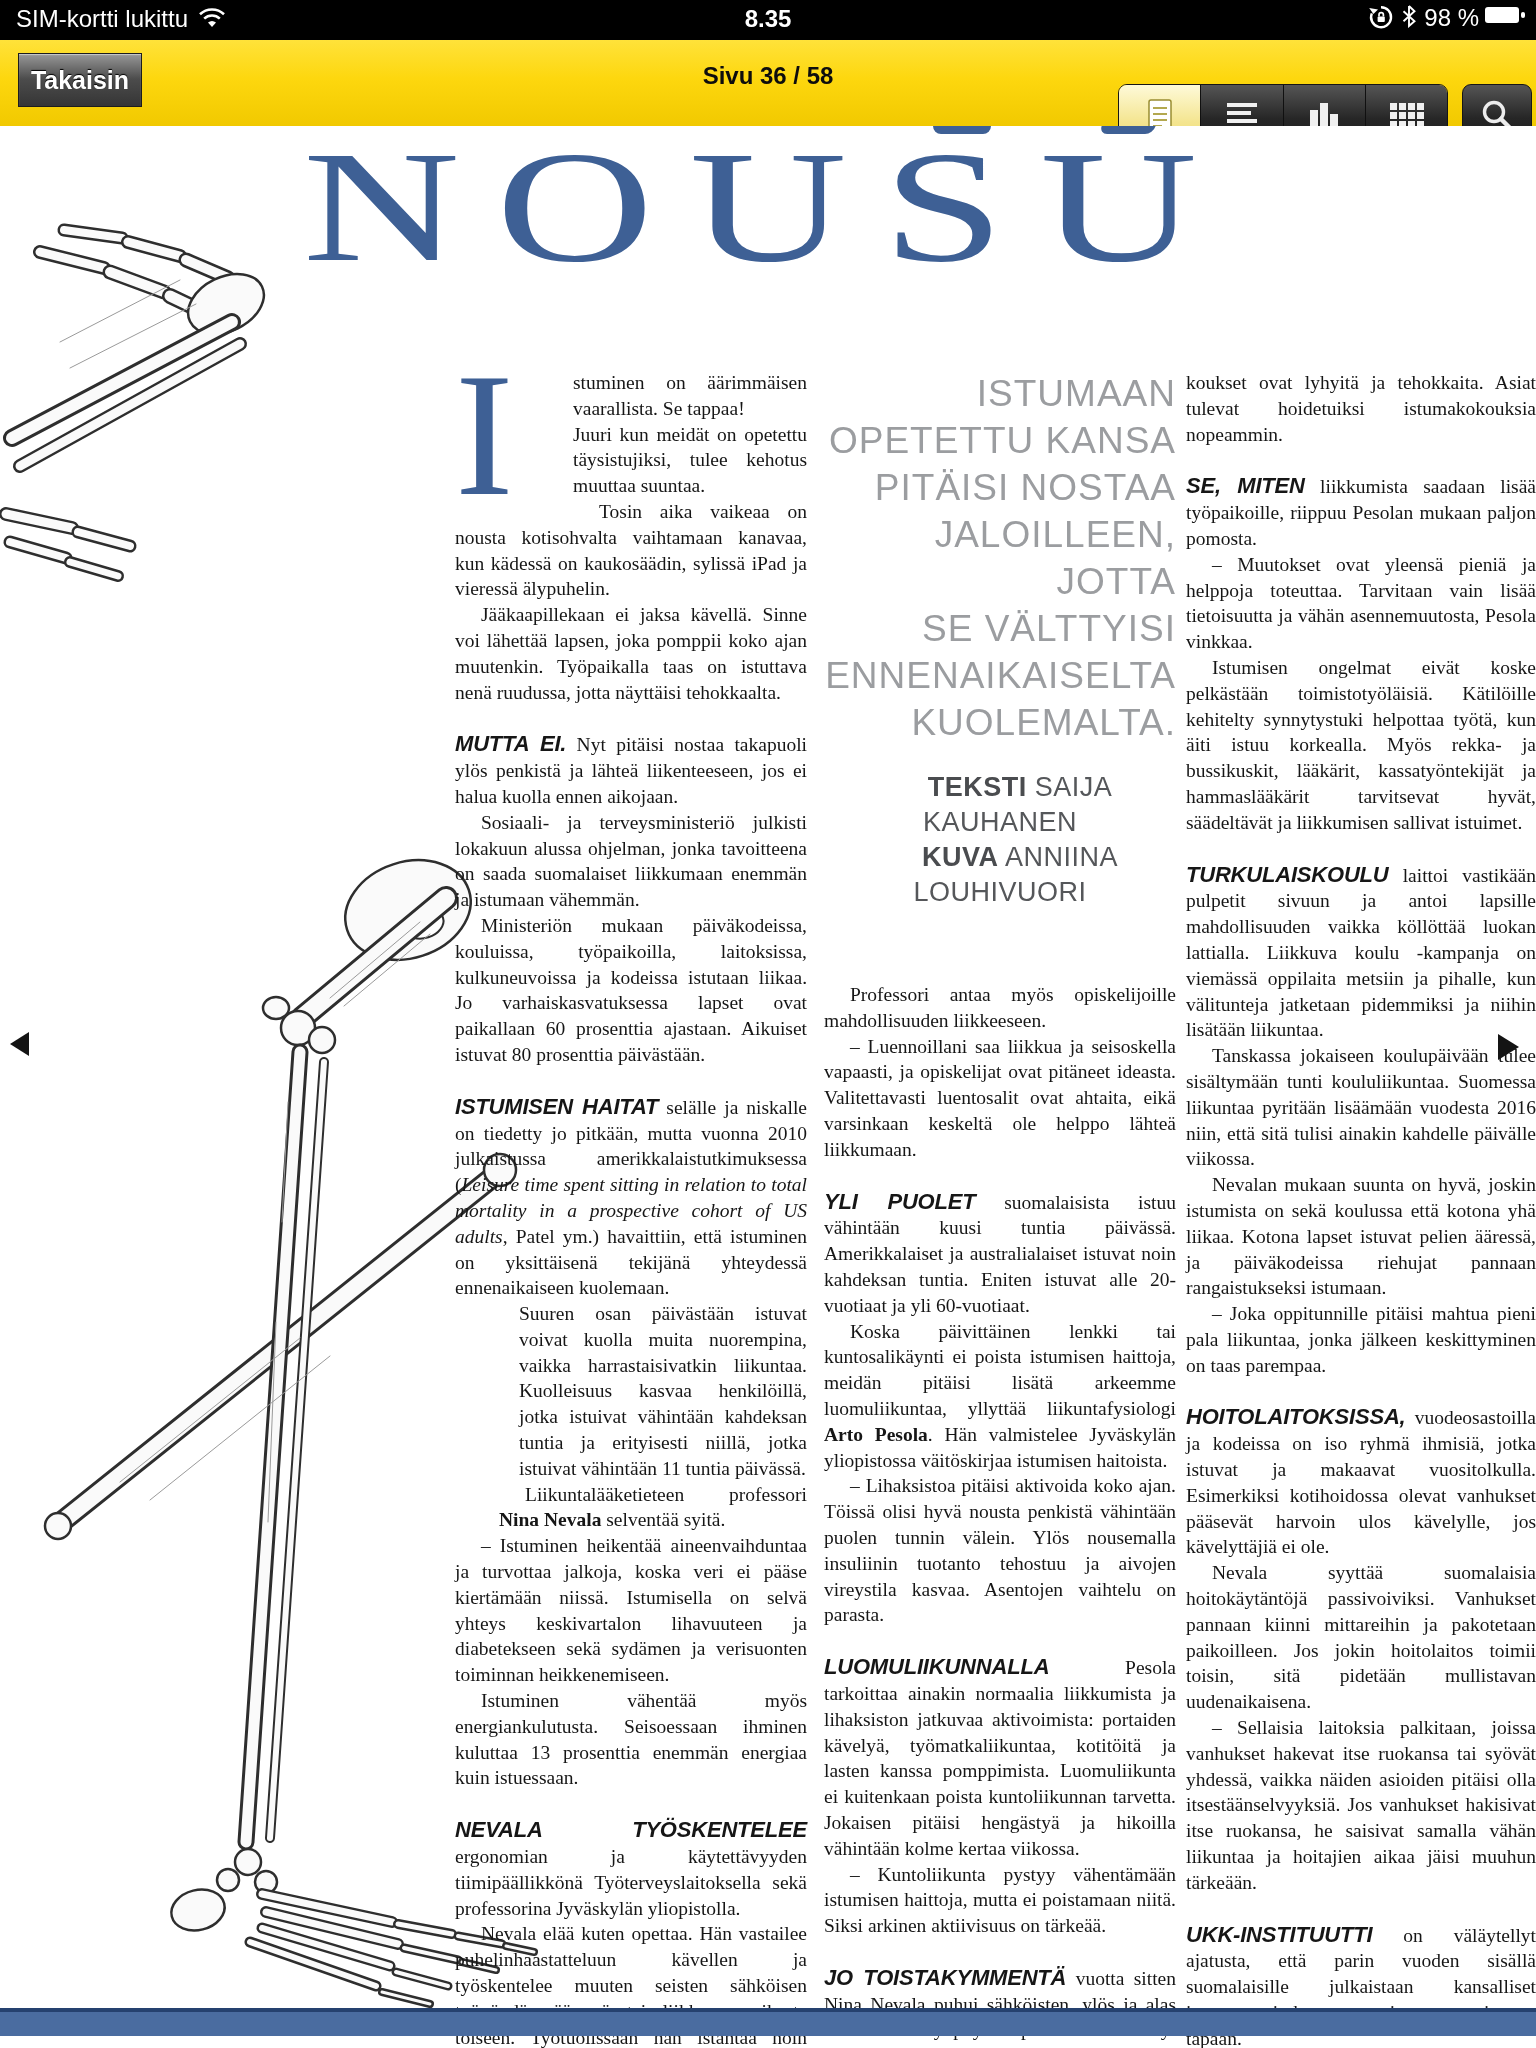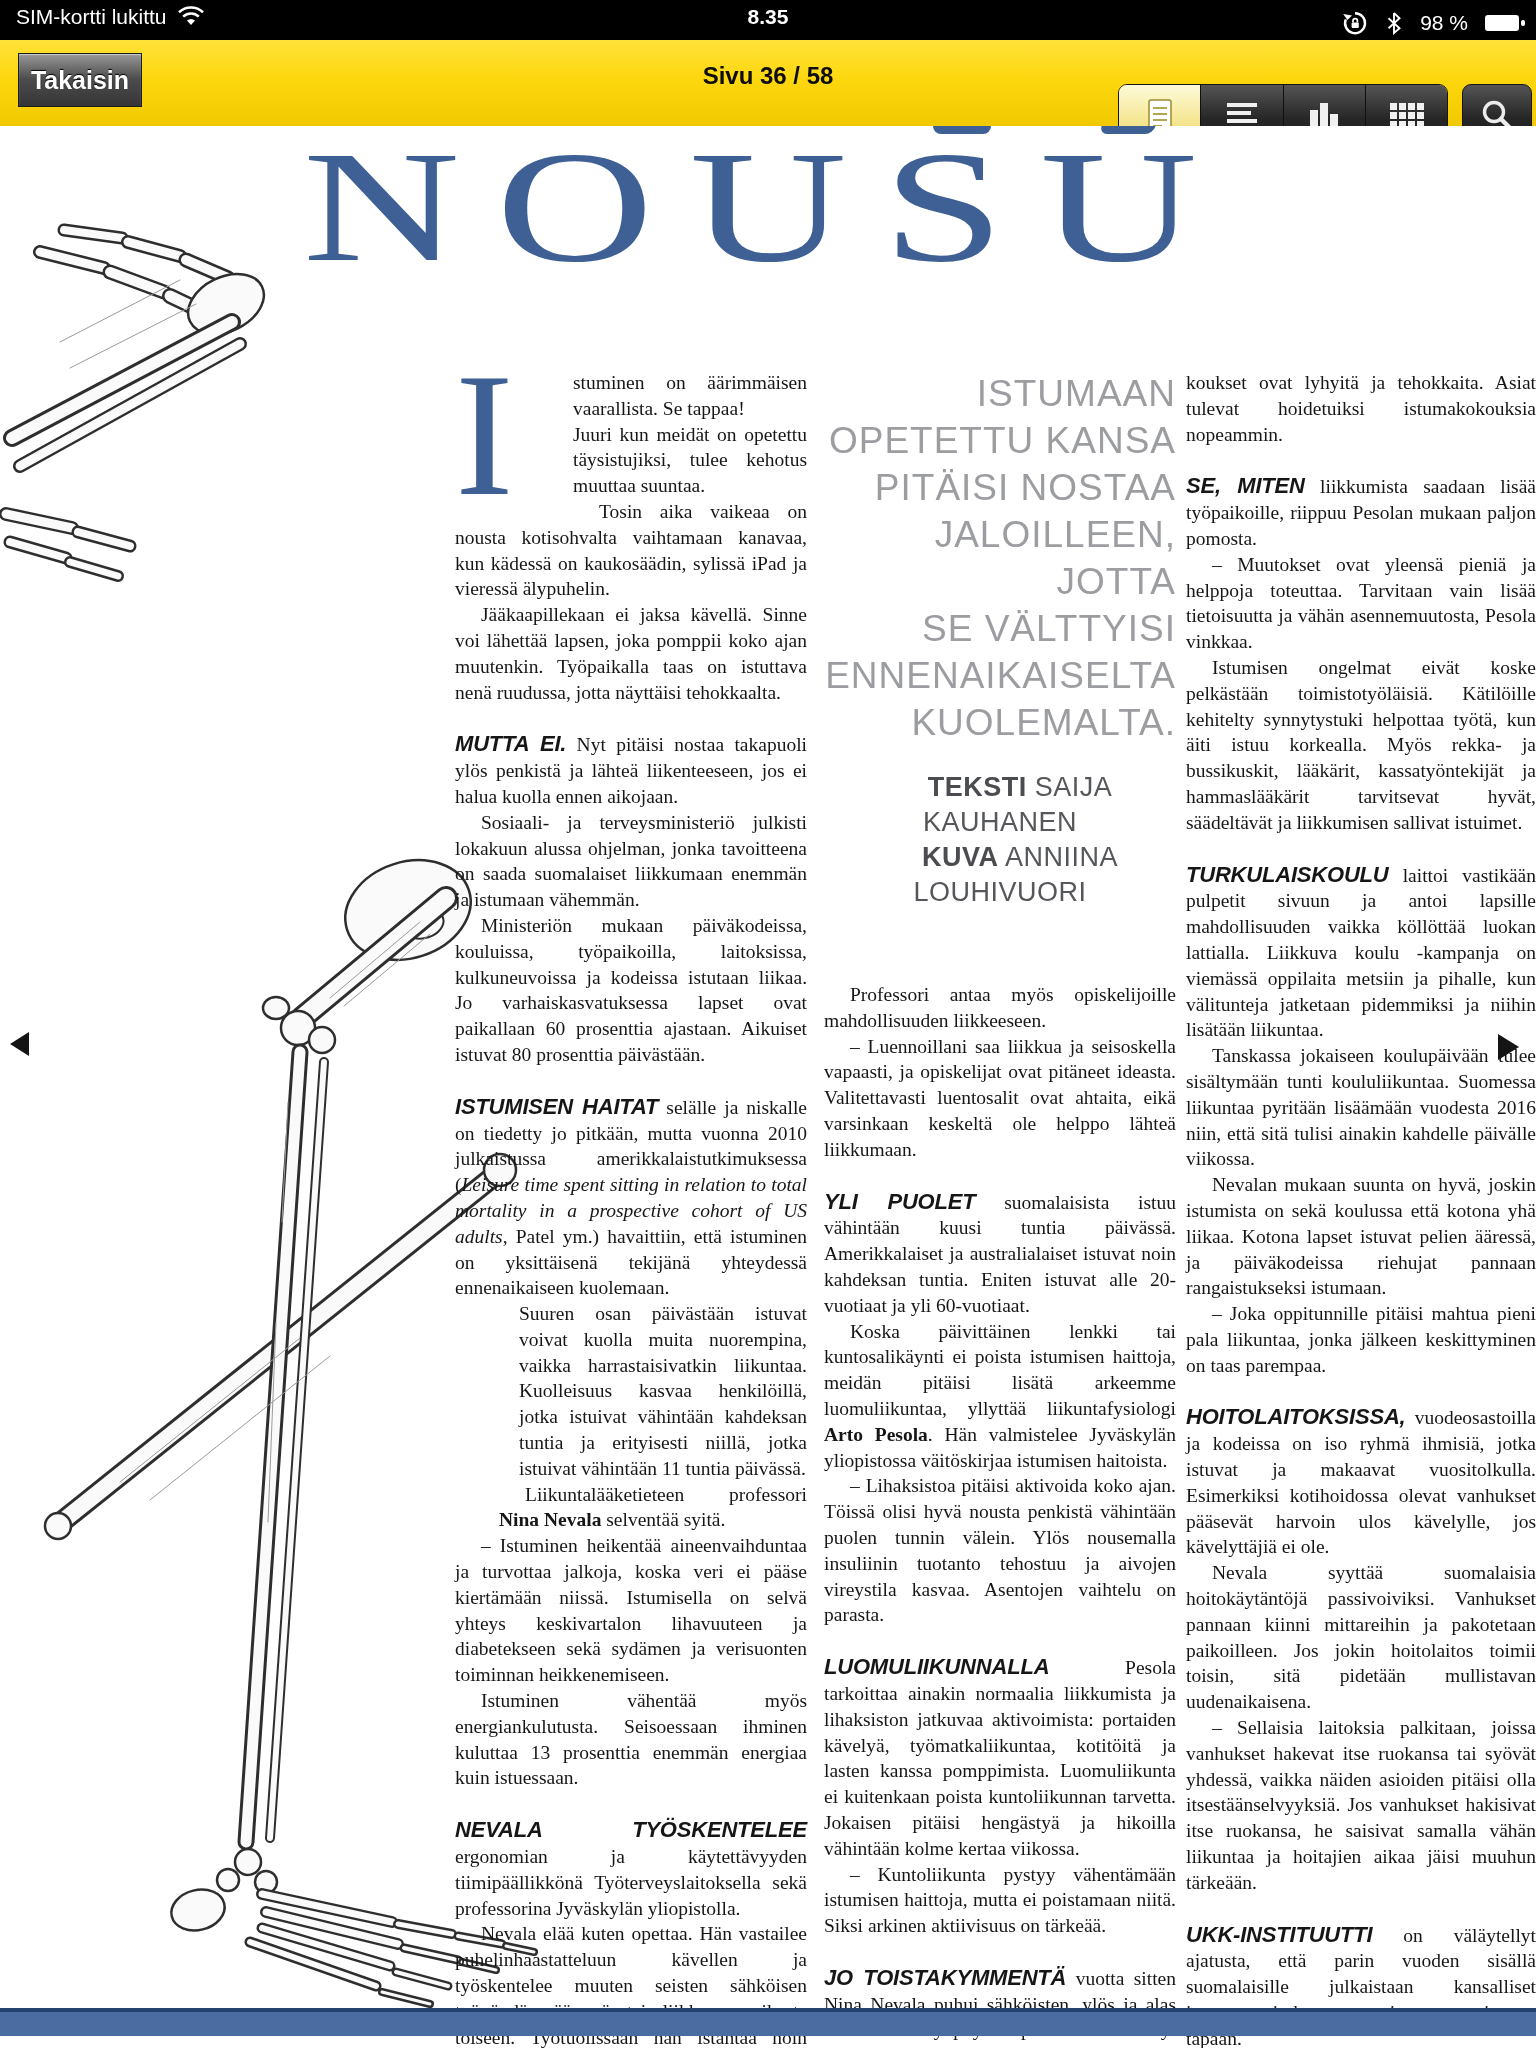--- a/index.html
+++ b/index.html
@@ -1,23 +1,23 @@
 <!DOCTYPE html>
 <html lang="fi"><head>
 <meta charset="utf-8">
 <style>
   html,body{margin:0;padding:0;background:#fff;}
   .screen{position:relative;width:1536px;height:2048px;background:#fff;overflow:hidden;
           font-family:"Liberation Serif",serif;}
   
   .statusbar{position:absolute;top:0;left:0;width:1536px;height:40px;background:#000;color:#fff;
-             font-family:"Liberation Sans",sans-serif;font-size:21px;}
+             font-family:"Liberation Sans",sans-serif;font-size:24px;}
   .sb-left{position:absolute;left:16px;top:5px;display:flex;align-items:center;gap:10px;}
   .sb-time{position:absolute;left:0;width:100%;text-align:center;top:5px;font-weight:bold;}
-  .sb-right{position:absolute;right:10px;top:10px;display:flex;align-items:center;gap:16px;}
+  .sb-right{position:absolute;right:10px;top:4px;display:flex;gap:5px;}
   
   .toolbar{position:absolute;top:40px;left:0;width:1536px;height:86px;
            background:linear-gradient(#ffe23a,#fdd70e 45%,#f1c900);border-bottom:3px solid #c5a400;}
   .back-btn{position:absolute;left:18px;top:13px;width:124px;height:54px;border-radius:0;
             background:linear-gradient(#989898,#4c4c4c 48%,#353535);border:1px solid #1d1d1d;
             color:#fff;font-family:"Liberation Sans",sans-serif;font-size:25px;font-weight:bold;
             text-shadow:0 -1px 1px #000;box-shadow:inset 0 1px 1px rgba(255,255,255,.5);}
   .page-ind{position:absolute;left:0;width:100%;text-align:center;top:22px;
             font-family:"Liberation Sans",sans-serif;font-size:24px;font-weight:bold;color:#0d0d0d;}
   .view-group{position:absolute;left:1118px;top:44px;width:328px;height:62px;display:flex;

